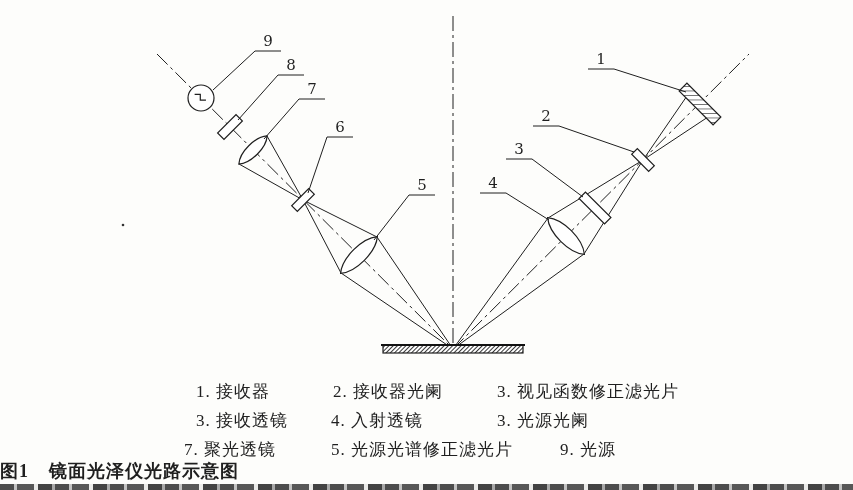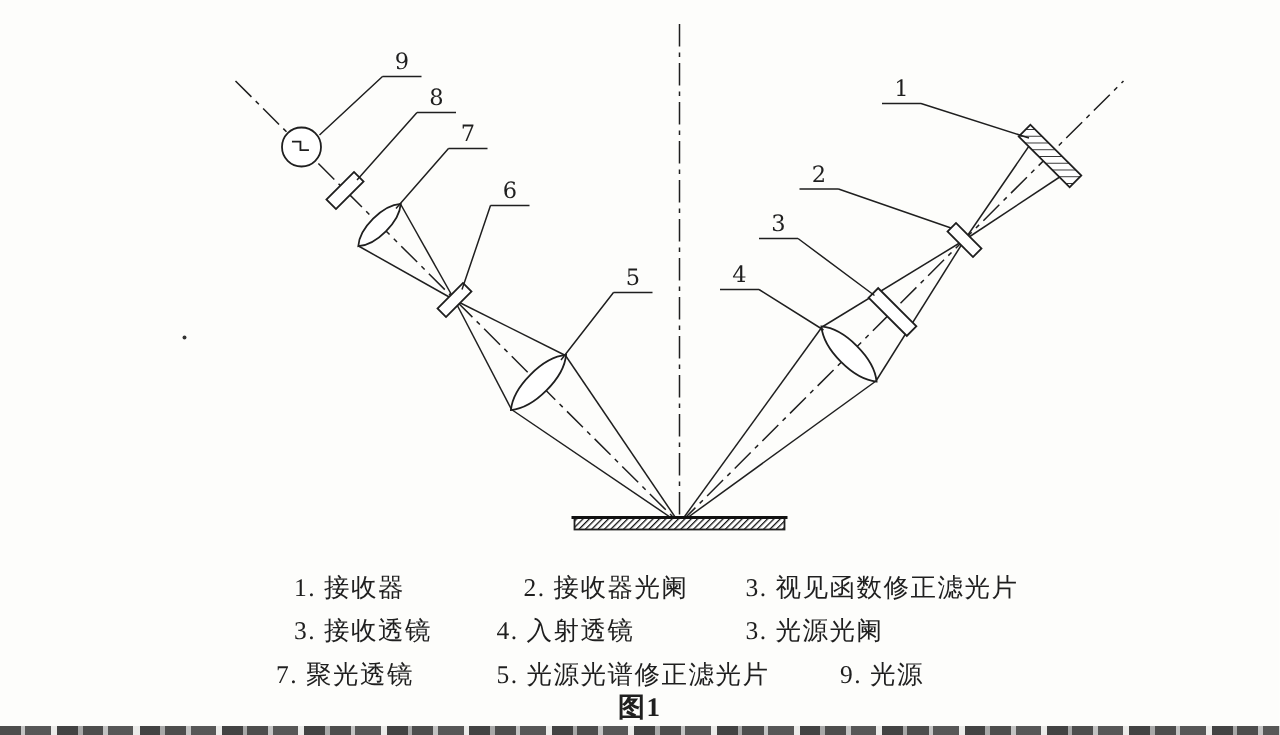--- a/index.html
+++ b/index.html
@@ -17,21 +17,21 @@
   .comph{ stroke: var(--ink,#222); stroke-width:1.2; }
   .lead { stroke: var(--ink,#222); stroke-width:1; fill:none; }
   .fil  { stroke: var(--ink,#222); stroke-width:1.2; fill:none; }
   .num  { font:15px "DejaVu Serif",serif; fill:var(--ink,#222); text-anchor:middle; }
   .legend-item {
     position:absolute; white-space:nowrap;
     font-size:17px; letter-spacing:1px;text-align:right;
   }
   .caption {
     position:absolute; left:0; right:0; top:459px;
-    display:flex; justify-content:center; gap:20px;
+    display:flex; gap:20px;
     font-size:18px; font-weight:700; letter-spacing:1px;
   }
   .scan-strip {
     position:absolute; left:0; right:0; bottom:0; height:6px;
     background: repeating-linear-gradient(90deg,
       #2e2e2e 0 14px, #b9b9b9 14px 17px, #3a3a3a 17px 34px,
       #e8e8e6 34px 38px, #222 38px 52px, #999 52px 55px);
     opacity:.85;
   }
 </style>
@@ -150,28 +150,29 @@
     <g>
       <path class="lead" d="M 480 193 H 506 M 506 193 L 549 220"></path>
       <text class="num" x="493" y="188">4</text>
     </g>
 
     <circle cx="123" cy="225" r="1.3" fill="#333"></circle>
   </svg>
 
   <div>
     <span class="legend-item" style="left:196px;top:380px">1. 接收器</span>
-    <span class="legend-item" style="left:349px;top:380px">2. 接收器光阑</span>
+    <span class="legend-item" style="left:333px;top:380px">2. 接收器光阑</span>
     <span class="legend-item" style="left:497px;top:380px">3. 视见函数修正滤光片</span>
     <span class="legend-item" style="left:196px;top:409px">3. 接收透镜</span>
     <span class="legend-item" style="left:331px;top:409px">4. 入射透镜</span>
     <span class="legend-item" style="left:497px;top:409px">3. 光源光阑</span>
     <span class="legend-item" style="left:184px;top:438px">7. 聚光透镜</span>
     <span class="legend-item" style="left:331px;top:438px">5. 光源光谱修正滤光片</span>
     <span class="legend-item" style="left:560px;top:438px">9. 光源</span>
   </div>
 
   <div class="caption">
     <span>图1</span>
+    <span>镜面光泽仪光路示意图</span>
   </div>
 
   <div class="scan-strip"></div>
 </div>
 
 </body></html>

